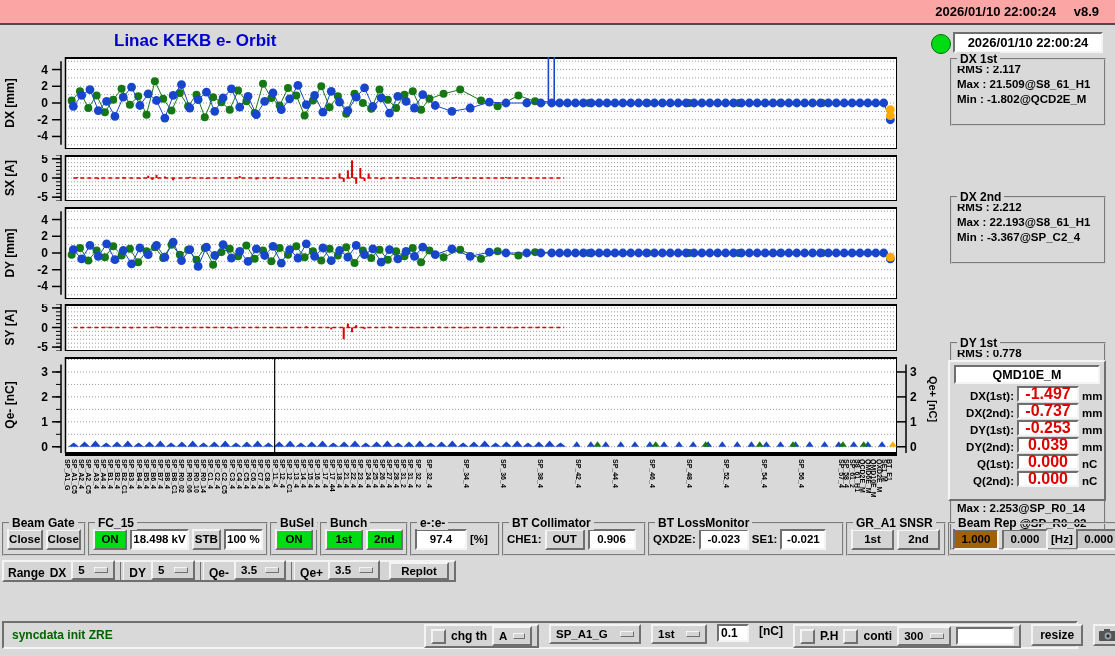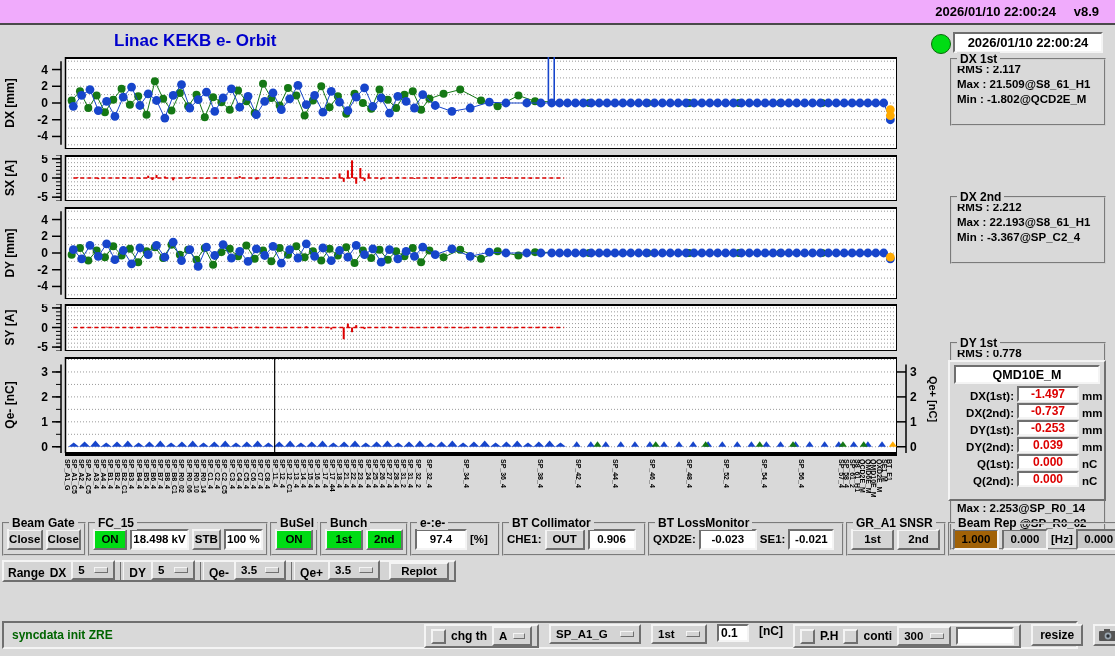--- a/index.html
+++ b/index.html
@@ -1,21 +1,21 @@
 <!DOCTYPE html>
 <html><head>
 <meta charset="utf-8">
 <style>
   html,body{margin:0;padding:0;}
   body{width:1115px;height:656px;overflow:hidden;background:#d9d9d9;
        font-family:"Liberation Sans",sans-serif;font-weight:bold;color:#000;}
   #app{position:relative;width:1115px;height:656px;}
   .abs{position:absolute;}
   
-  #topbar{left:0;top:0;width:1115px;height:25px;background:#f0abfc;border-bottom:2px solid #4a4a4a;
+  #topbar{left:0;top:0;width:1115px;height:25px;background:#fca5a5;border-bottom:2px solid #4a4a4a;
           box-sizing:border-box;text-align:right;font-size:13px;line-height:23px;padding-right:16px;}
   #topbar span{margin-left:14px;}
   
   #page-title{left:114px;top:31px;font-size:17px;color:#0000cc;}
   
   .raised{border:2px solid;border-color:#f4f4f4 #6f6f6f #6f6f6f #f4f4f4;background:#d4d4d4;box-sizing:border-box;}
   .sunken{border:2px solid;border-color:#6f6f6f #f4f4f4 #f4f4f4 #6f6f6f;background:#ffffff;box-sizing:border-box;}
   .groupbox{border:2px groove #cfcfcf;position:relative;box-sizing:border-box;}
   .gtitle{position:absolute;top:-8px;left:5px;background:#d9d9d9;padding:0 3px;font-size:12px;white-space:nowrap;}
   .btn{display:flex;align-items:center;justify-content:center;font-size:11.5px;cursor:default;white-space:nowrap;}
@@ -33,21 +33,21 @@
        font:bold 12px "Liberation Sans",sans-serif;padding:0 2px;box-sizing:border-box;}
   
   #led{left:931px;top:34px;width:18px;height:18px;border-radius:50%;background:#00dc14;border:1px solid #0a6a0a;}
   #datebox{left:953px;top:32px;width:150px;height:21px;font-size:13px;}
   .statbox{left:950px;width:156px;height:68px;}
   .statline{font-size:11.5px;margin:3px 0 0 5px;white-space:nowrap;}
   #qmd{left:948px;top:360px;width:158px;height:141px;border:2px solid;border-color:#f4f4f4 #6f6f6f #6f6f6f #f4f4f4;background:#d9d9d9;box-sizing:border-box;}
   #qmd .hdr{margin:3px auto 2px auto;width:146px;height:19px;font-size:12.5px;}
   .qrow{display:flex;align-items:flex-end;margin:1px 0 0 2px;gap:3px;}
   .qrow .ql{width:62px;text-align:right;font-size:11.5px;}
-  .qrow .qv{width:62px;height:16px;color:#dd0000;font-size:12px;}
+  .qrow .qv{width:62px;height:16px;color:#dd0000;font-size:16px;}
   .qrow .qu{font-size:11.5px;}
   
   #row1{left:2px;top:522px;width:1112px;height:36px;display:flex;gap:2px;}
   #row1 .groupbox{height:34px;flex:none;display:flex;align-items:center;gap:3px;padding:2px 3px;}
   #row1 .btn,#row1 .val{height:21px;}
   #rangebar{left:2px;top:560px;width:454px;height:22px;display:flex;align-items:flex-end;gap:5px;padding:0 4px;box-sizing:border-box;font-size:12px;}
   .vsep{width:2px;height:18px;border-left:1px solid #6f6f6f;border-right:1px solid #f4f4f4;}
   
   #statusbar{left:2px;top:621px;width:1076px;height:28px;border:2px solid;border-color:#6f6f6f #f4f4f4 #f4f4f4 #6f6f6f;box-sizing:border-box;background:#d9d9d9;}
   #statusmsg{position:absolute;left:8px;top:5px;font-size:12px;color:#006400;}
@@ -820,21 +820,21 @@
   </div>
   <div class="groupbox" style="width:144px">
     <span class="gtitle">BT Collimator</span>
     <span class="lbl">CHE1:</span>
     <div class="btn raised" style="width:40px">OUT</div>
     <div class="val sunken" style="width:48px">0.906</div>
   </div>
   <div class="groupbox" style="width:196px">
     <span class="gtitle">BT LossMonitor</span>
     <span class="lbl">QXD2E:</span>
-    <div class="val sunken" style="width:58px">-0.023</div>
+    <div class="val sunken" style="width:50px">-0.023</div>
     <span class="lbl">SE1:</span>
     <div class="val sunken" style="width:46px">-0.021</div>
   </div>
   <div class="groupbox" style="width:100px">
     <span class="gtitle">GR_A1 SNSR</span>
     <div class="btn raised" style="width:43px">1st</div>
     <div class="btn raised" style="width:43px">2nd</div>
   </div>
   <div class="groupbox" style="width:208px">
     <span class="gtitle">Beam Rep</span>

